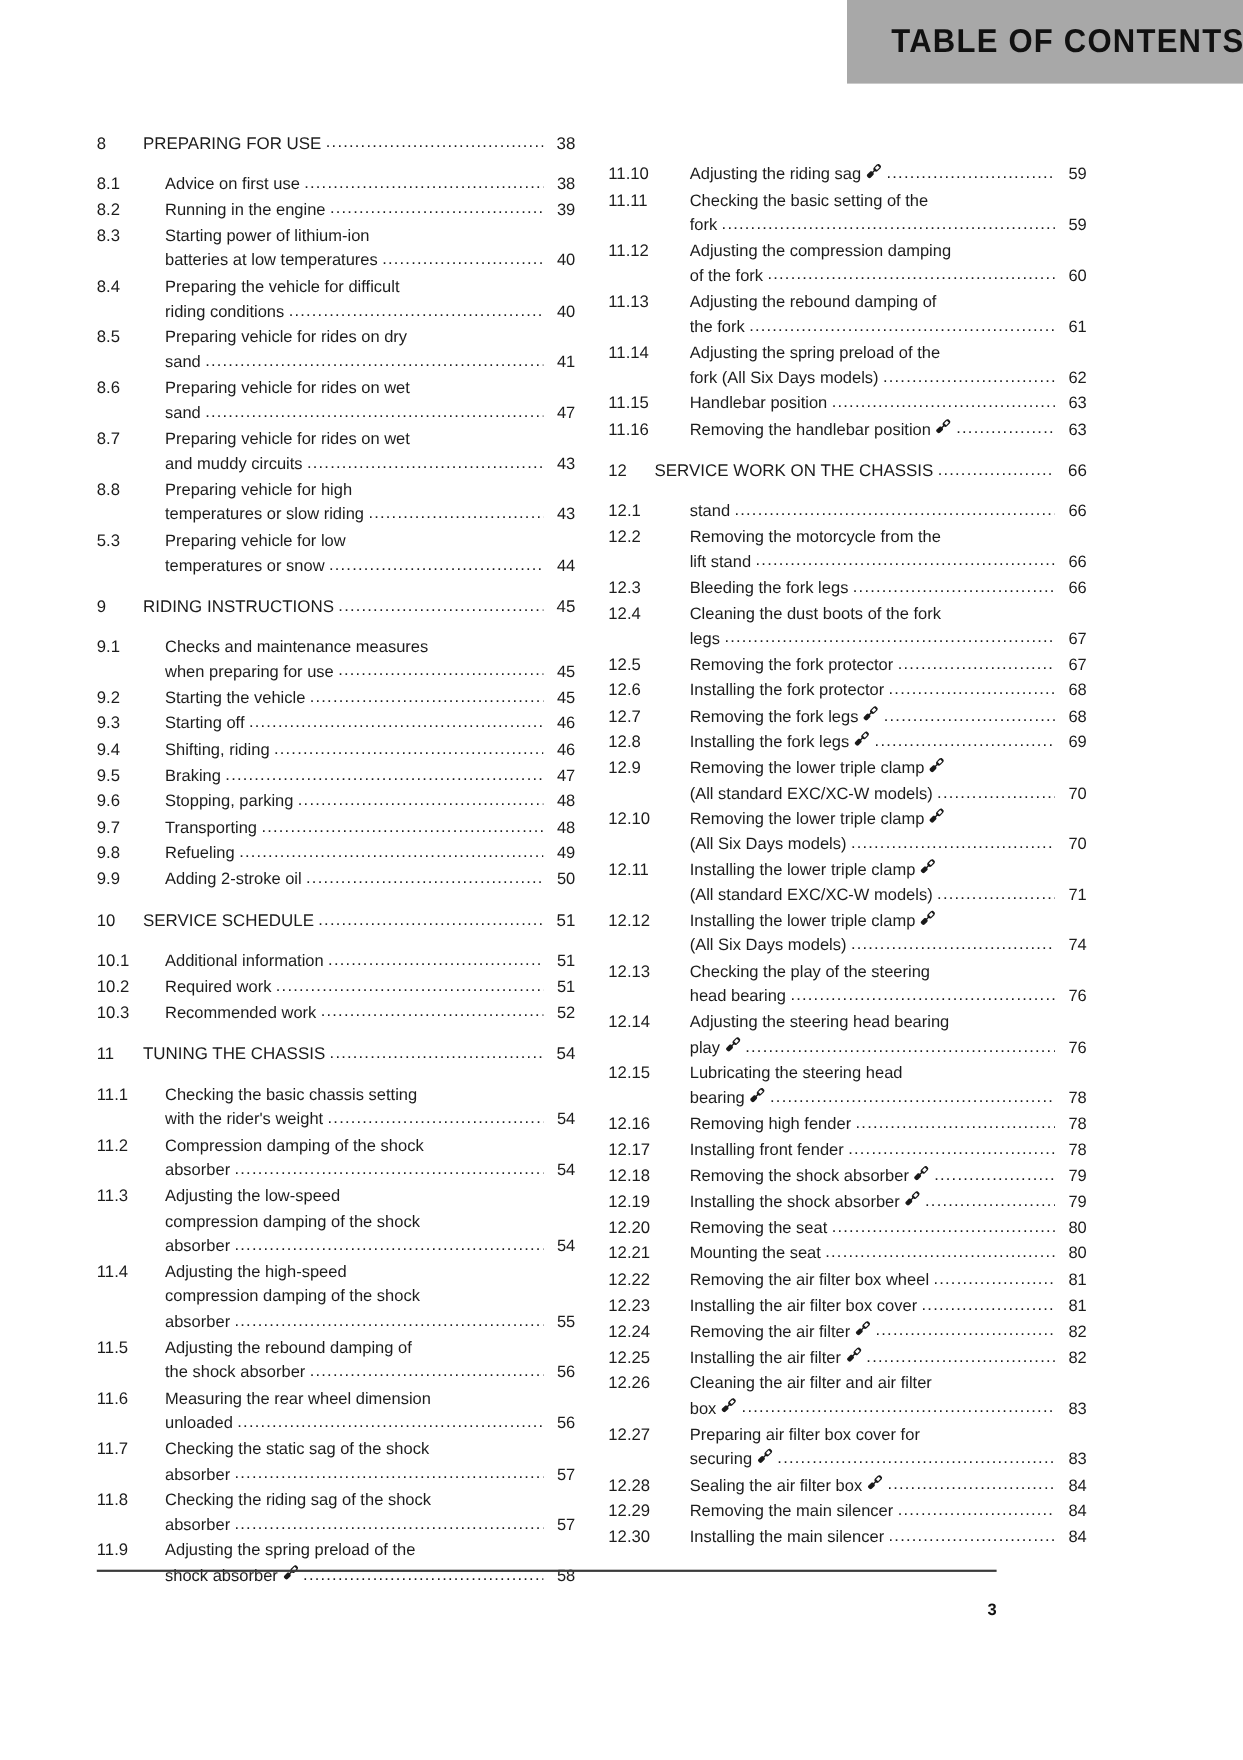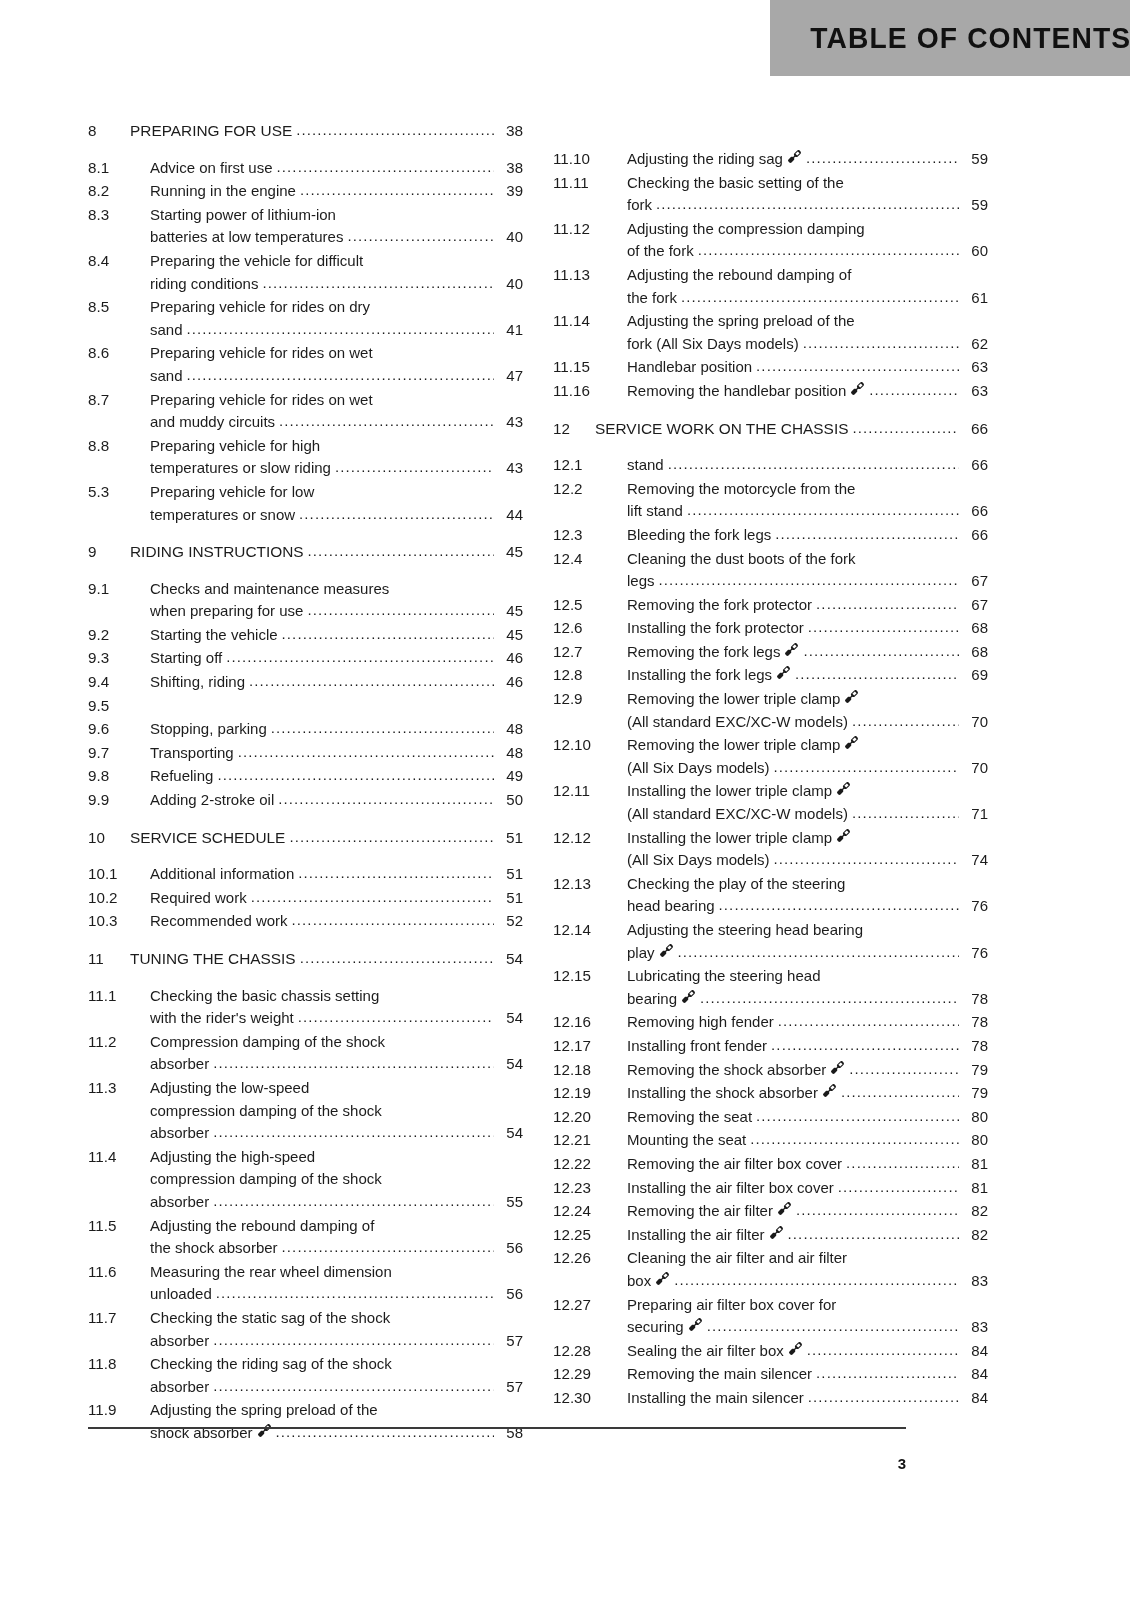--- a/index.html
+++ b/index.html
@@ -341,20 +341,27 @@
         <div class="title-wrap">
           <div class="tline">
             <span class="txt">Shifting, riding</span>
             <span class="leader"></span>
             <span class="pg">46</span>
           </div>
         </div>
       </div>
       <div class="entry level2">
         <div class="num">9.5</div>
+        <div class="title-wrap">
+          <div class="tline">
+            <span class="txt">Braking</span>
+            <span class="leader"></span>
+            <span class="pg">47</span>
+          </div>
+        </div>
       </div>
       <div class="entry level2">
         <div class="num">9.6</div>
         <div class="title-wrap">
           <div class="tline">
             <span class="txt">Stopping, parking</span>
             <span class="leader"></span>
             <span class="pg">48</span>
           </div>
         </div>
@@ -1003,21 +1010,21 @@
             <span class="txt">Mounting the seat</span>
             <span class="leader"></span>
             <span class="pg">80</span>
           </div>
         </div>
       </div>
       <div class="entry level2">
         <div class="num">12.22</div>
         <div class="title-wrap">
           <div class="tline">
-            <span class="txt">Removing the air filter box cover</span>
+            <span class="txt">Removing the air filter box wheel</span>
             <span class="leader"></span>
             <span class="pg">81</span>
           </div>
         </div>
       </div>
       <div class="entry level2">
         <div class="num">12.23</div>
         <div class="title-wrap">
           <div class="tline">
             <span class="txt">Installing the air filter box cover</span>

